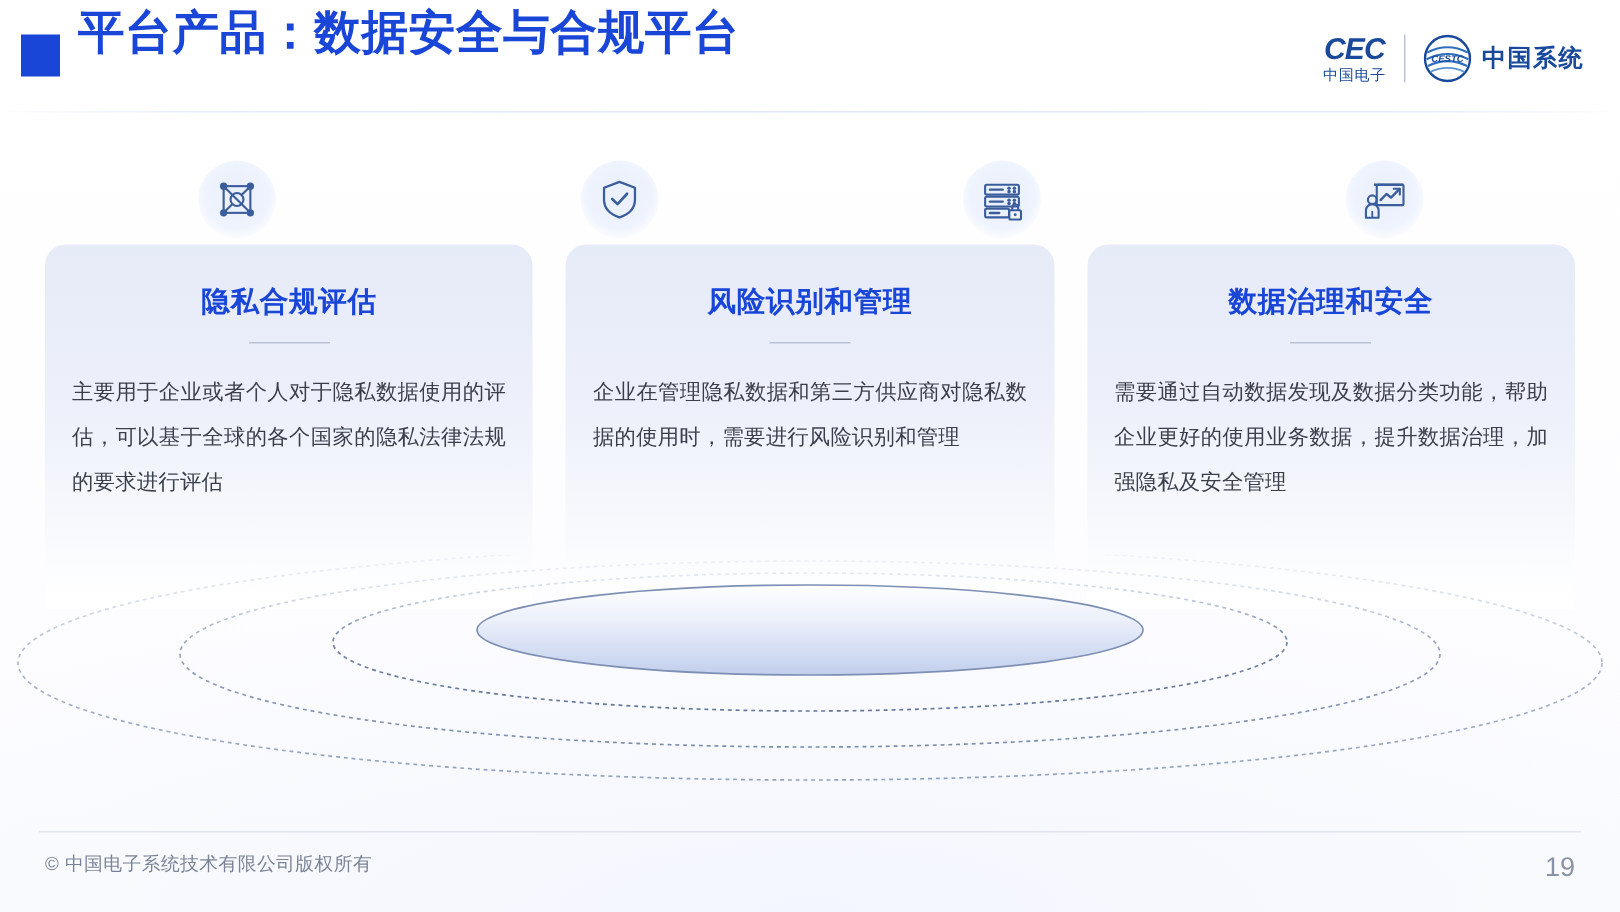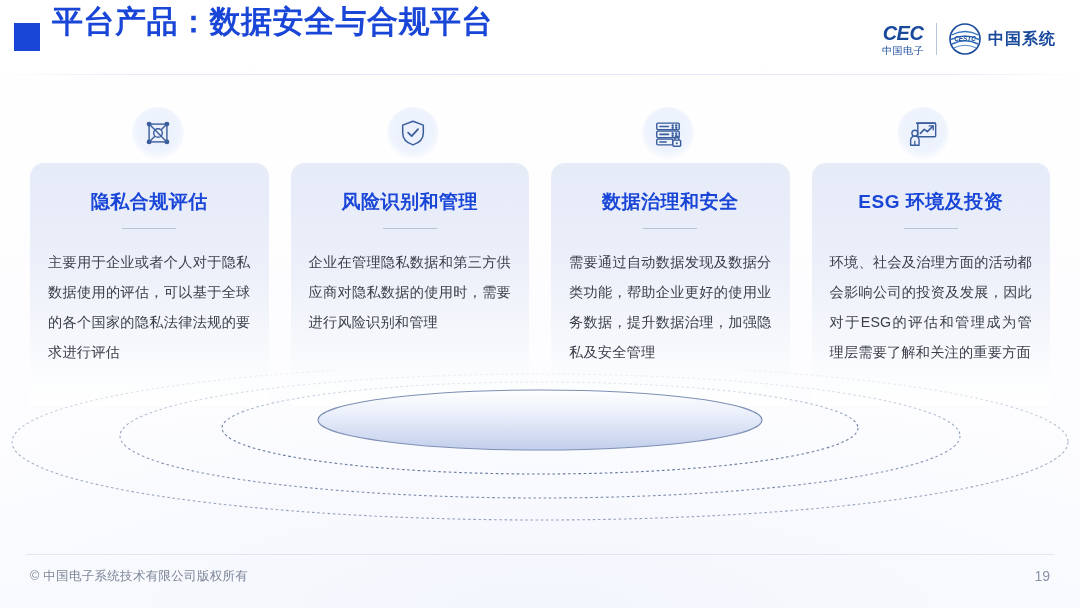--- a/index.html
+++ b/index.html
@@ -222,21 +222,21 @@
     top: 14px;
     font-size: 12.5px;
     color: #7b8497;
     letter-spacing: 0.3px;
     white-space: nowrap;
   }
   .page-number {
     position: absolute;
     right: 30px;
     top: 14px;
-    font-size: 14px;
+    font-size: 18px;
     color: #8a93a5;
   }
 </style>
 </head>
 <body>
 
 <div class="slide">
 
   <div class="header">
     <div class="title-bullet"></div>
@@ -357,25 +357,20 @@
       <div class="card-divider"></div>
       <div class="card-body">企业在管理隐私数据和第三方供应商对隐私数据的使用时，需要进行风险识别和管理</div>
     </div>
 
     <div class="card">
       <div class="card-title">数据治理和安全</div>
       <div class="card-divider"></div>
       <div class="card-body">需要通过自动数据发现及数据分类功能，帮助企业更好的使用业务数据，提升数据治理，加强隐私及安全管理</div>
     </div>
 
-    <div class="card">
-      <div class="card-title">ESG 环境及投资</div>
-      <div class="card-divider"></div>
-      <div class="card-body">环境、社会及治理方面的活动都会影响公司的投资及发展，因此对于ESG的评估和管理成为管理层需要了解和关注的重要方面</div>
-    </div>
   </div>
 
   <div class="decor">
     <svg viewBox="0 0 1080 190" preserveAspectRatio="none" aria-hidden="true">
       <defs>
         <linearGradient id="discFill" x1="0" y1="0" x2="0" y2="1">
           <stop offset="0%" stop-color="#ffffff"></stop>
           <stop offset="40%" stop-color="#eaeffa"></stop>
           <stop offset="100%" stop-color="#c2cfec"></stop>
         </linearGradient>

